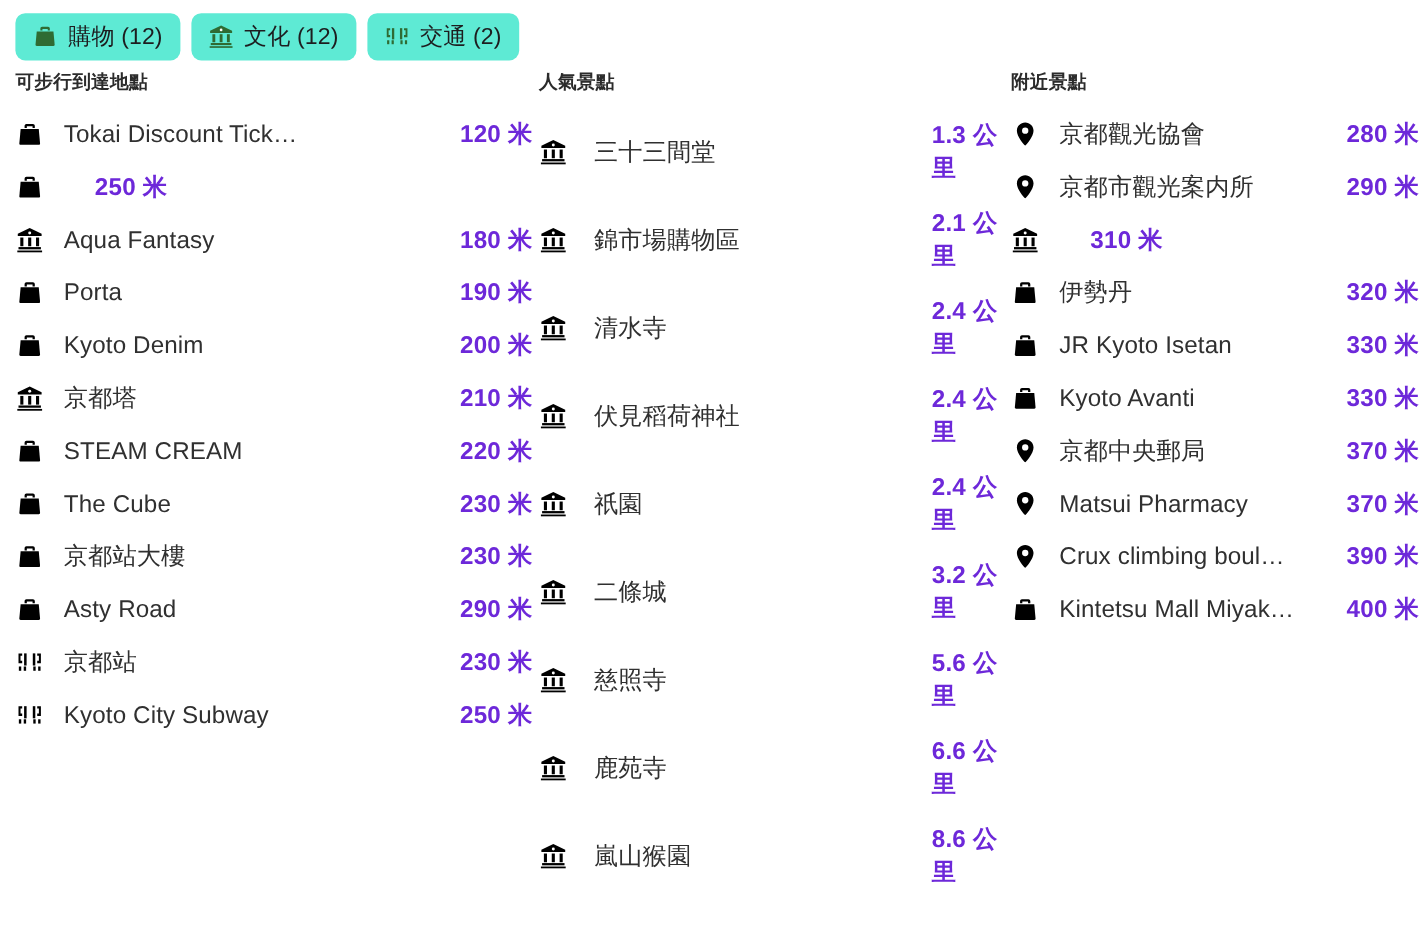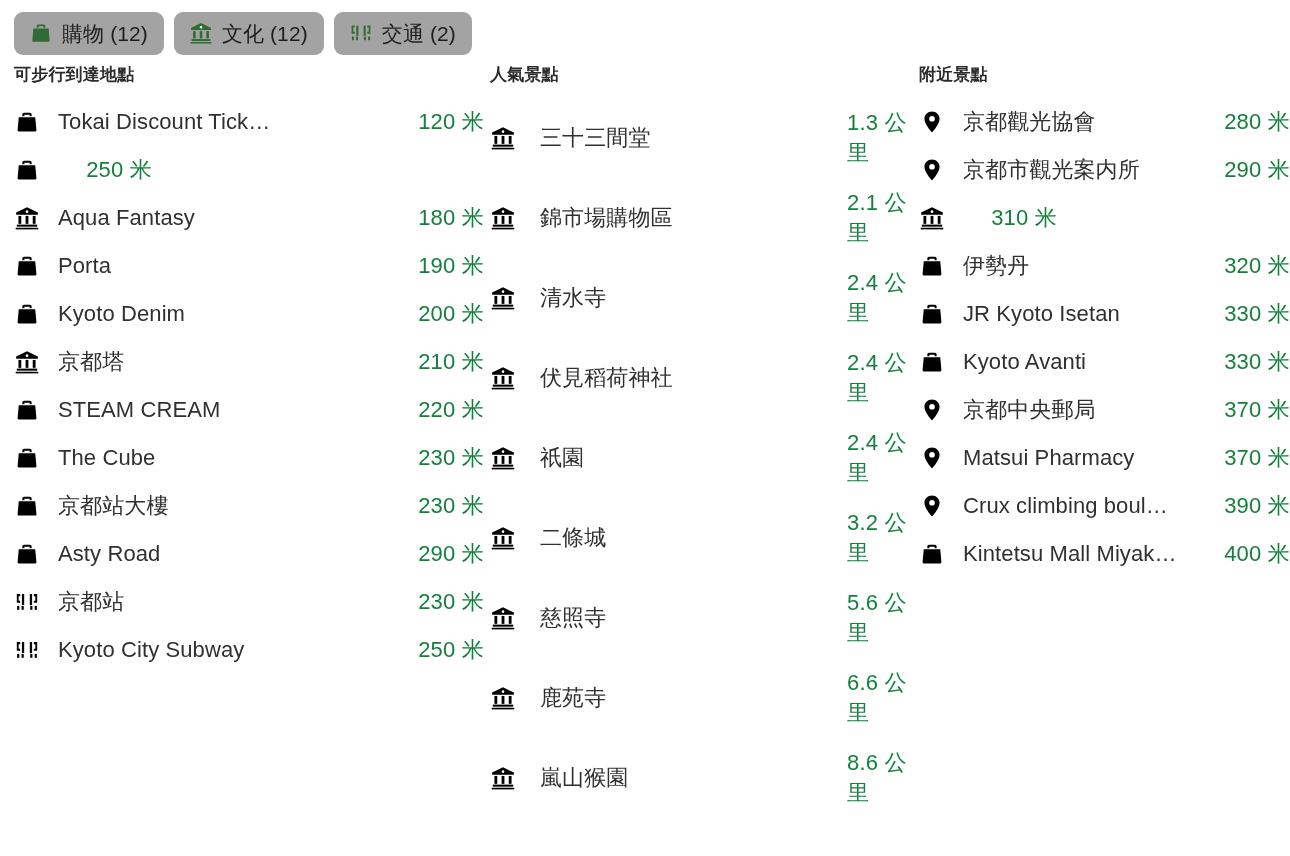--- a/index.html
+++ b/index.html
@@ -27,21 +27,21 @@
     display: flex;
     align-items: flex-start;
     gap: 10px;
     padding: 12px 0 0 14px;
     height: 60px;
   }
   .chip {
     display: inline-flex;
     align-items: center;
     gap: 9px;
-    background: #a3a3a3;
+    background: #5eead4;
     border-radius: 9px;
     padding: 9px 16px 10px 15px;
     line-height: 1;
     white-space: nowrap;
   }
   .chip-label {
     font-size: 21px;
     color: #1d1d1f;
     letter-spacing: .1px;
   }
@@ -99,22 +99,22 @@
     overflow: hidden;
     text-overflow: ellipsis;
     padding-left: 10px;
     letter-spacing: .1px;
   }
   .rows-tall .row-name { padding-left: 14px; }
 
   .row-dist {
     flex: 0 0 auto;
     font-size: 22px;
-    font-weight: normal;
-    color: #15803d;
+    font-weight: bold;
+    color: #6d28d9;
     text-align: right;
     letter-spacing: .2px;
     white-space: nowrap;
     padding-left: 12px;
   }
   .rows-compact .row-dist { width: 104px; }
   
   .rows-tall .row-dist {
     width: 72px;
     white-space: normal;

